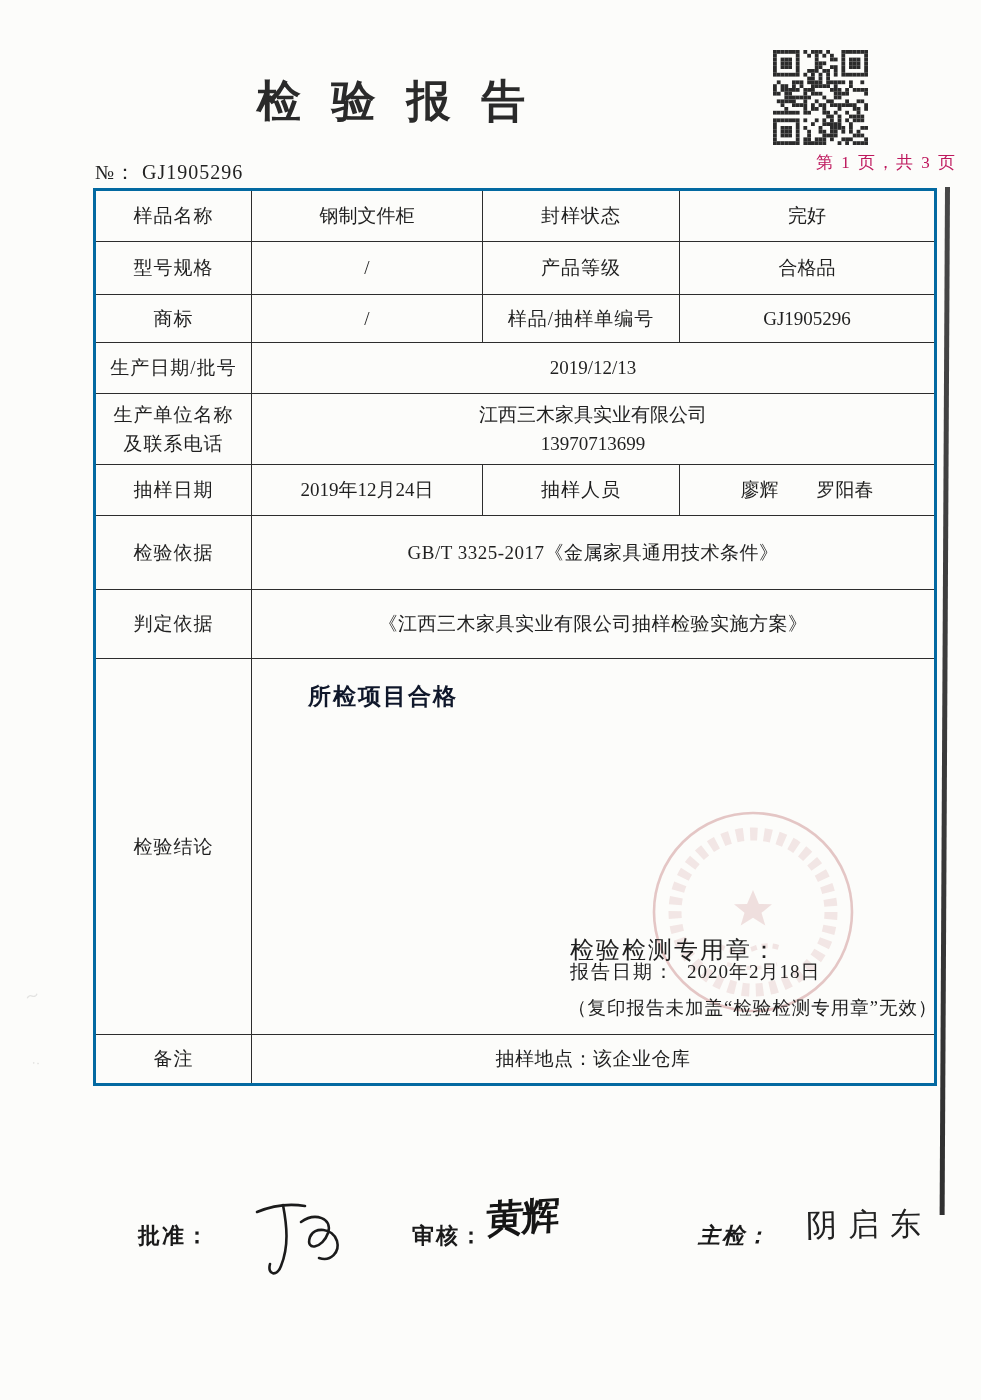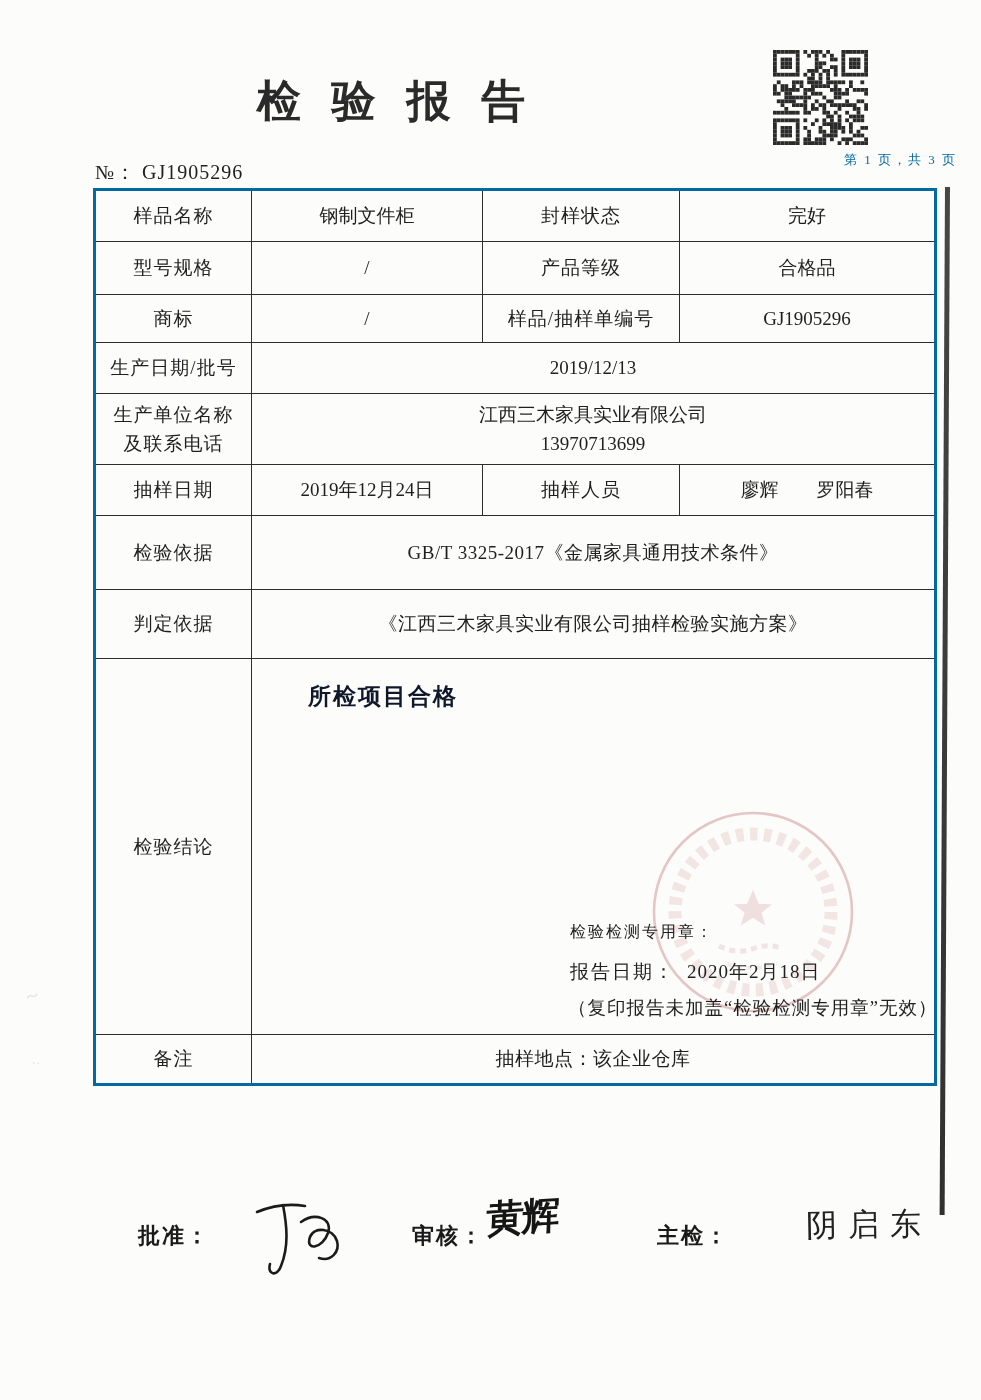--- a/index.html
+++ b/index.html
@@ -20,21 +20,21 @@
     font-size:44px;font-weight:700;
     font-family:"Liberation Sans","DejaVu Sans",sans-serif;
     color:#2a2a2a;
   }
   .report-no{
     position:absolute;left:95px;top:159px;
     font-size:20px;letter-spacing:1px;color:#222;
   }
   .page-info{
     position:absolute;right:24px;top:151px;
-    font-size:13px;letter-spacing:2px;color:#0369a1;
+    font-size:17px;letter-spacing:2px;color:#be185d;
   }
   .qr{position:absolute;left:773px;top:50px;width:95px;height:95px;}
   
   table.report{
     position:absolute;left:93px;top:188px;width:841px;
     border-collapse:collapse;table-layout:fixed;
     border:3px solid #0369a1;
   }
   table.report td{
     border:1.6px solid #2d2d2d;
@@ -47,32 +47,32 @@
   .r1{height:52px}.r2{height:53px}.r3{height:48px}.r4{height:51px}
   .r5{height:71px}.r6{height:51px}.r7{height:49px}.r8{height:49px}
   .r9{height:74px}.r10{height:69px}.r11{height:376px}.r12{height:50px}
   .two-line div{line-height:29px;}
   
   td.conclusion-cell{position:relative;text-align:left;vertical-align:top;}
   .result{
     position:absolute;left:56px;top:22px;
     font-size:23px;font-weight:700;letter-spacing:2px;color:#0f172a;
   }
-  .seal-line{position:absolute;left:318px;top:263px;font-size:16px;letter-spacing:2px;}
+  .seal-line{position:absolute;left:318px;top:275px;font-size:24px;letter-spacing:2px;}
   .date-line{position:absolute;left:318px;top:300px;font-size:19px;letter-spacing:2px;}
   .date-line .date-val{position:absolute;left:117px;top:0;white-space:nowrap;letter-spacing:1px;}
   .copy-note{position:absolute;left:316px;top:336px;font-size:18.5px;letter-spacing:1px;white-space:nowrap;}
   .stamp{position:absolute;left:395px;top:145px;pointer-events:none;}
   
   .sig-label{
     position:absolute;font-size:22px;font-weight:700;letter-spacing:2px;color:#1a1a1a;
   }
   .lab-approve{left:138px;top:1221px;}
   .lab-review{left:412px;top:1221px;}
-  .lab-chief{left:657px;top:1221px;}
+  .lab-chief{left:698px;top:1221px;font-style:italic;}
   .sig-scribble{position:absolute;left:243px;top:1186px;}
   .sig-review{
     position:absolute;left:486px;top:1192px;
     font-size:38px;font-weight:700;letter-spacing:-2px;
     transform:rotate(-4deg) skewX(-6deg);color:#151515;
   }
   .sig-chief{
     position:absolute;left:806px;top:1204px;
     font-size:31px;font-weight:500;letter-spacing:11px;
     transform:rotate(-1deg);color:#222;white-space:nowrap;

